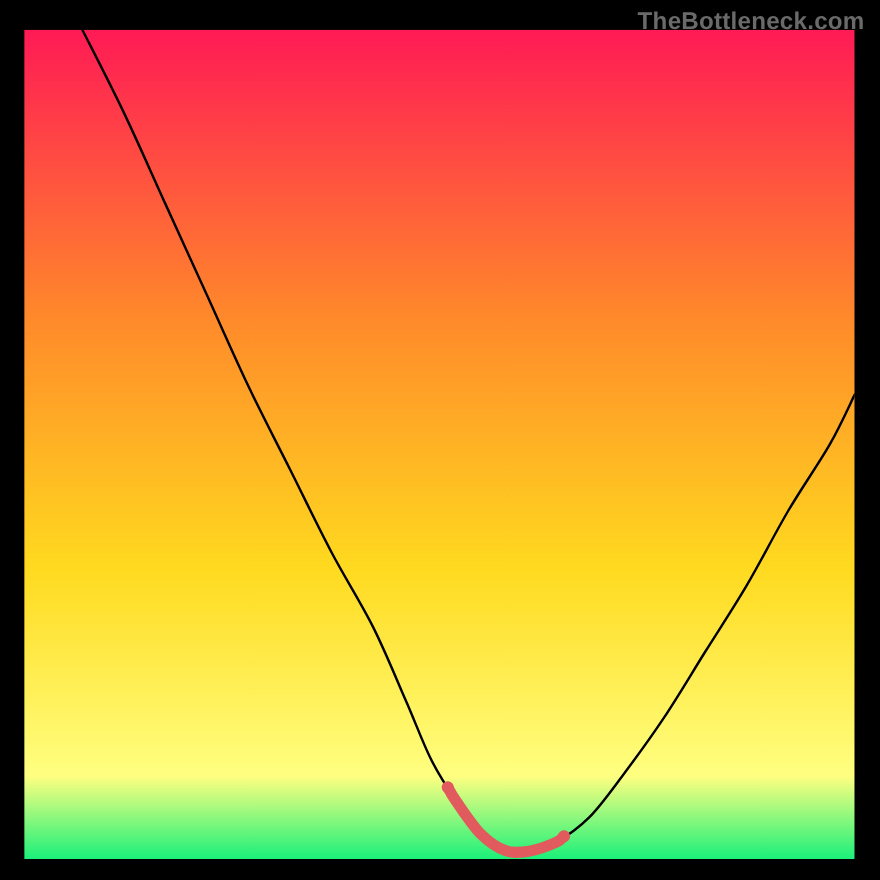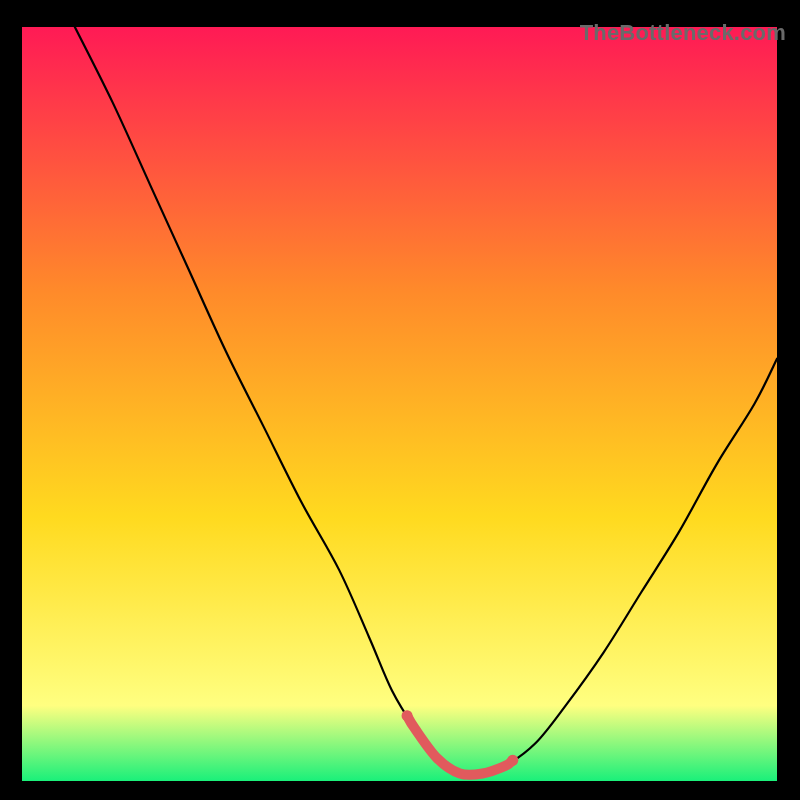--- a/index.html
+++ b/index.html
@@ -1,21 +1,21 @@
 <!DOCTYPE html>
 <html><head>
 <meta charset="utf-8">
 <style>
   * { margin: 0; padding: 0; box-sizing: border-box; }
   html, body { width: 800px; height: 800px; overflow: hidden; }
   body { background: #000000; position: relative; font-family: Arial, Helvetica, sans-serif; }
 
   .watermark {
     position: absolute;
-    top: 20px;
+    top: 6px;
     right: 14px;
     font-size: 22px;
     font-weight: 600;
     color: #6a6a6a;
     letter-spacing: 0.2px;
     z-index: 10;
   }
 
   .plot-frame {
     position: absolute;

